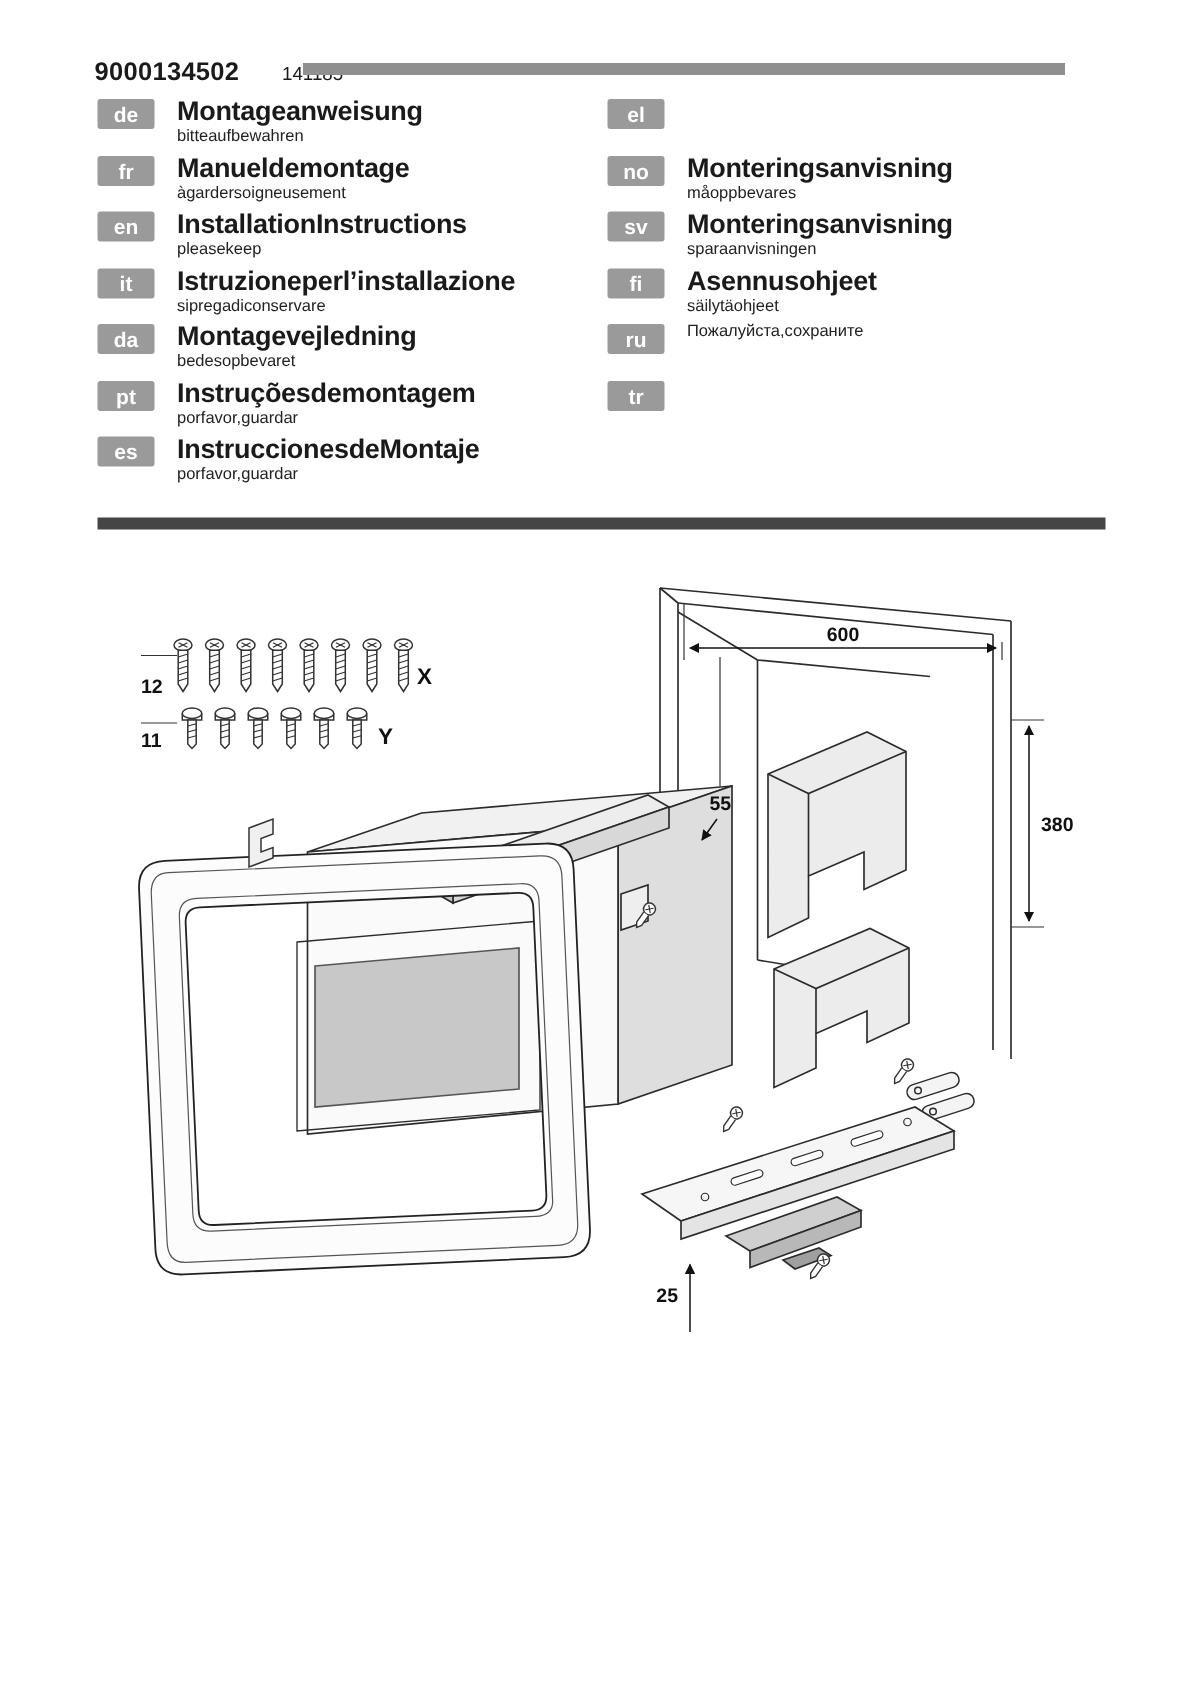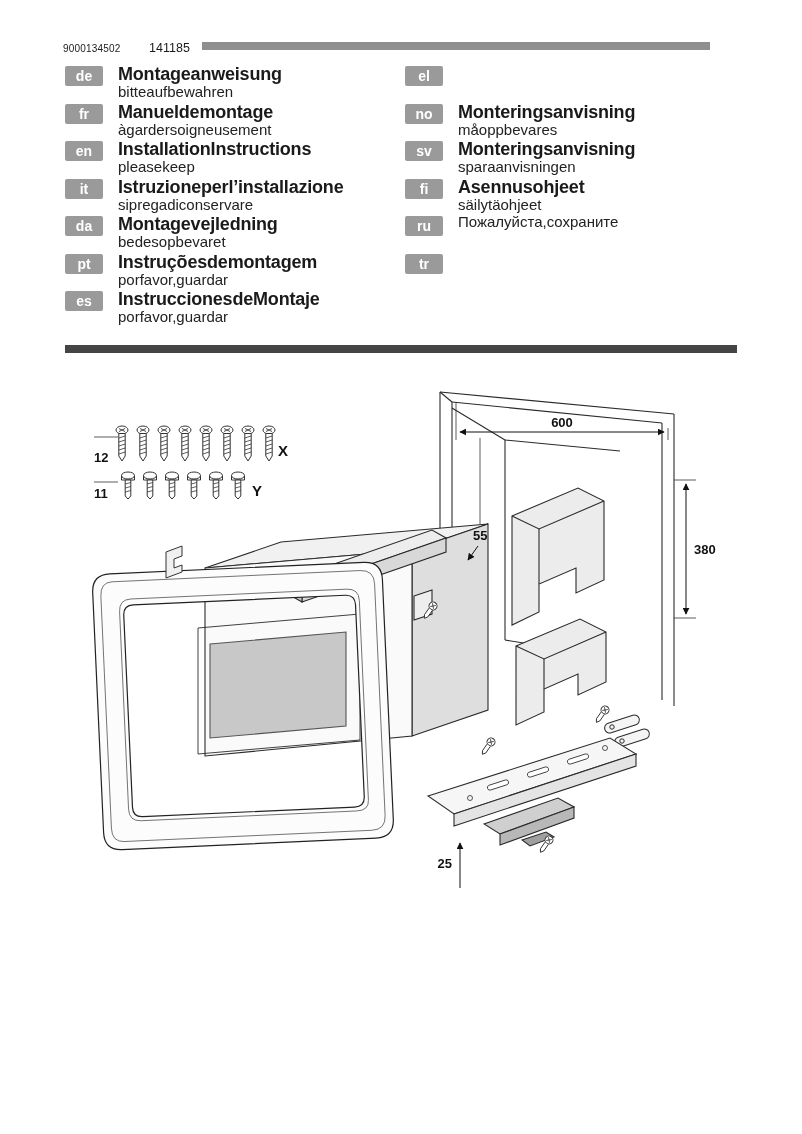--- a/index.html
+++ b/index.html
@@ -1,32 +1,32 @@
 <!DOCTYPE html>
 <html><head>
 <meta charset="utf-8">
 <style>
   *{box-sizing:border-box;margin:0;padding:0}
   html,body{width:802px;height:1134px}
   body{position:relative;background:#ffffff;font-family:"Liberation Sans",sans-serif;color:#1a1a1a;overflow:hidden}
 
   .doc-header{position:absolute;left:63px;top:38px;width:674px;height:16px}
-  .doc-number{font-size:10px;font-weight:normal;letter-spacing:.2px}
+  .doc-number{font-size:17px;font-weight:bold;letter-spacing:.2px}
   .doc-code{font-size:12.5px;margin-left:24px}
   .header-bar{position:absolute;left:139px;top:4px;width:508px;height:8px;background:#8f8f8f}
 
   .languages{position:absolute;left:65px;top:64px;width:672px;
     display:grid;grid-template-columns:340px 332px;
     grid-template-rows:repeat(7,37.5px);grid-auto-flow:column}
   .lang-entry{display:flex;align-items:flex-start}
   .lang-badge{flex:0 0 38px;height:20px;background:#9a9a9a;color:#fff;font-weight:bold;
     font-size:14px;display:flex;align-items:center;justify-content:center;
     border-radius:2px;margin-right:15px;margin-top:2px}
   .lang-title{font-size:18px;font-weight:bold;line-height:20px;letter-spacing:-.2px;white-space:nowrap}
-  .lang-subtitle{font-size:15px;line-height:13px;color:#222;margin-top:1px}
+  .lang-subtitle{font-size:11px;line-height:13px;color:#222;margin-top:1px}
 
   .divider-bar{position:absolute;left:65px;top:345px;width:672px;height:8px;background:#454545}
 
   .diagram-wrap{position:absolute;left:60px;top:388px;width:680px;height:520px}
   svg text{font-family:"Liberation Sans",sans-serif;fill:#111}
   .dim-text{font-size:13px;font-weight:bold}
   .part-num{font-size:13px;font-weight:bold}
   .type-label{font-size:15px;font-weight:bold}
   .thin{stroke:#333;stroke-width:.8}
   .ln{stroke:#2b2b2b;stroke-width:1.1;fill:none}

